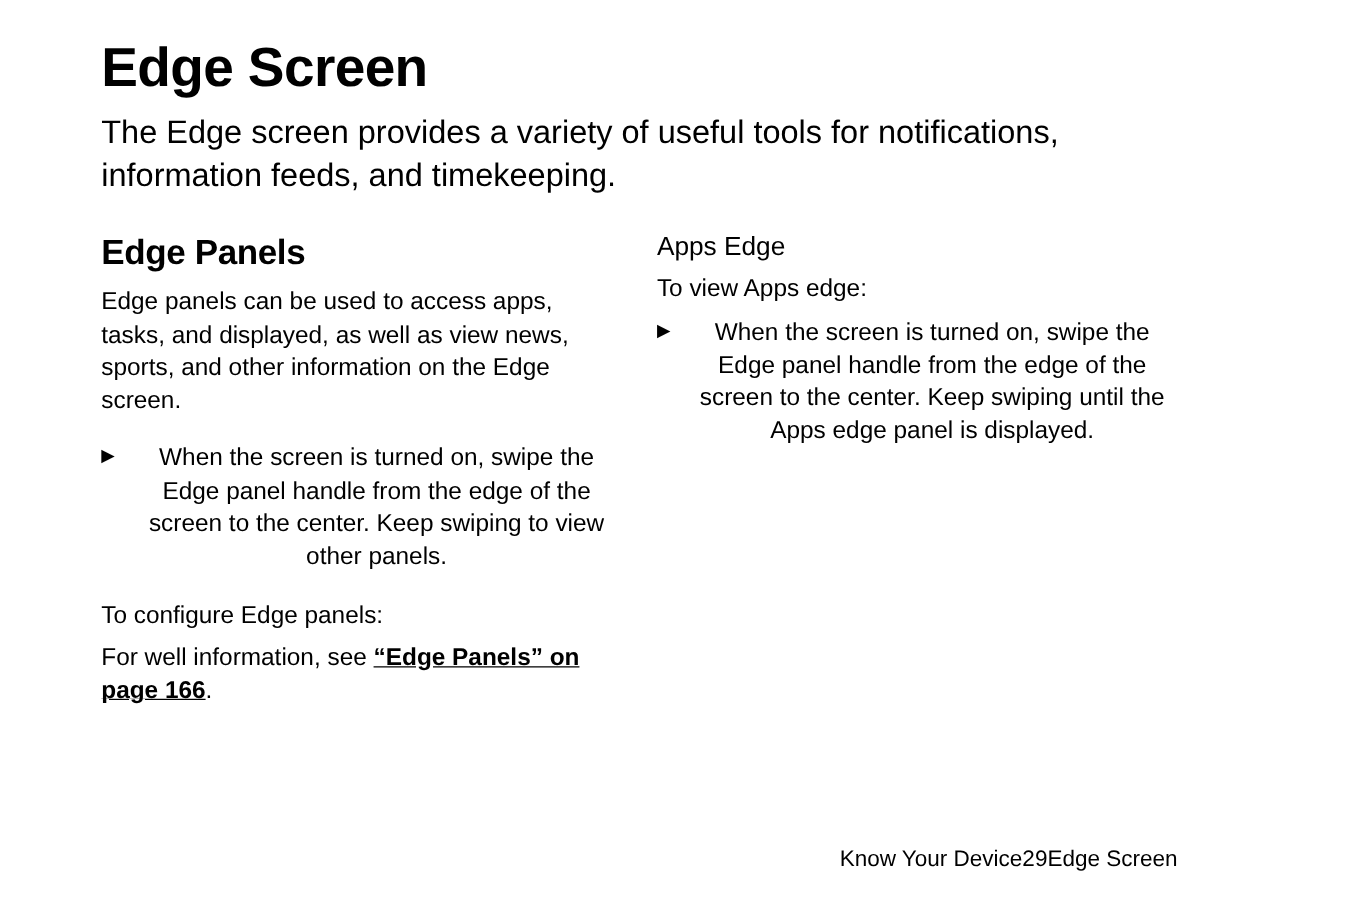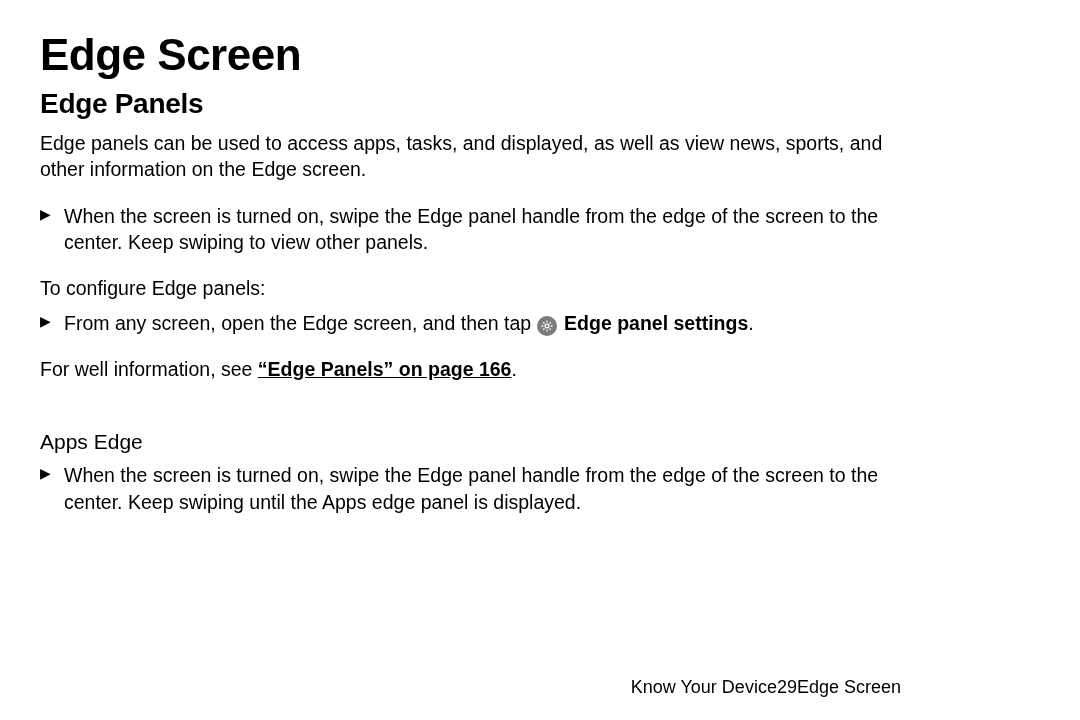--- a/index.html
+++ b/index.html
@@ -11,37 +11,37 @@
     font-family: "Segoe UI", "Helvetica Neue", Arial, sans-serif;
     color: #000;
     box-sizing: border-box;
   }
   .page {
     position: relative;
     width: 941px;
     height: 720px;
     padding: 30px 40px 0 40px;
     box-sizing: border-box;
+    margin-left: 41px;
   }
   .title {
     font-size: 44px;
     font-weight: 700;
     margin: 0 0 8px 0;
     letter-spacing: -0.5px;
   }
   .intro {
     font-size: 26px;
     line-height: 1.35;
     margin: 0 0 28px 0;
     font-weight: 400;
   }
   .columns {
     display: flex;
     gap: 28px;
-    flex-direction: column;
   }
   .col {
     flex: 1 1 0;
   }
   .h2 {
     font-size: 28px;
     font-weight: 700;
     margin: 0 0 10px 0;
     letter-spacing: -0.3px;
   }
@@ -57,20 +57,21 @@
   }
   .lead {
     font-size: 19.5px;
     line-height: 1.35;
     margin: 0 0 8px 0;
   }
   ul.step {
     list-style: none;
     padding: 0 0 0 24px;
     margin: 0 0 20px 0;
+    text-align: center;
   }
   ul.step li {
     position: relative;
     font-size: 19.5px;
     line-height: 1.35;
     margin: 0 0 4px 0;
   }
   ul.step li::before {
     content: "▶";
     position: absolute;
@@ -106,53 +107,43 @@
     justify-content: flex-end;
     font-size: 18px;
   }
 </style>
 </head>
 <body>
 
 <div class="page">
 
   <h1 class="title">Edge Screen</h1>
+  <p class="intro">The Edge screen provides a variety of useful tools for notifications, information feeds, and timekeeping.</p>
 
   <div class="columns">
 
     <div class="col">
       <h2 class="h2">Edge Panels</h2>
       <p class="body">Edge panels can be used to access apps, tasks, and displayed, as well as view news, sports, and other information on the Edge screen.</p>
 
       <ul class="step">
         <li>When the screen is turned on, swipe the Edge panel handle from the edge of the screen to the center. Keep swiping to view other panels.</li>
       </ul>
 
       <p class="lead">To configure Edge panels:</p>
-      <ul class="step">
-        <li>
-          <span>From any screen, open the Edge screen, and then tap </span>
-          <span class="gear-icon">
-            <svg width="14" height="14" viewBox="0 0 24 24" fill="none" stroke="currentColor" stroke-width="2.2">
-              <circle cx="12" cy="12" r="3.2"></circle>
-              <path d="M12 2.5v3M12 18.5v3M21.5 12h-3M5.5 12h-3M18.4 5.6l-2.1 2.1M7.7 16.3l-2.1 2.1M18.4 18.4l-2.1-2.1M7.7 7.7L5.6 5.6"></path>
-            </svg>
-          </span>
-          <span class="bold">Edge panel settings</span><span>.</span>
-        </li>
-      </ul>
 
       <p class="body">
         <span>For well information, see </span><span class="link-ref">“Edge Panels” on page 166</span><span>.</span>
       </p>
     </div>
 
     <div class="col">
       <h3 class="h3">Apps Edge</h3>
 
+      <p class="lead">To view Apps edge:</p>
       <ul class="step">
         <li>When the screen is turned on, swipe the Edge panel handle from the edge of the screen to the center. Keep swiping until the Apps edge panel is displayed.</li>
       </ul>
     </div>
 
   </div>
 
   <div class="footer">
     <span>Know Your Device</span>
     <span>29</span>

